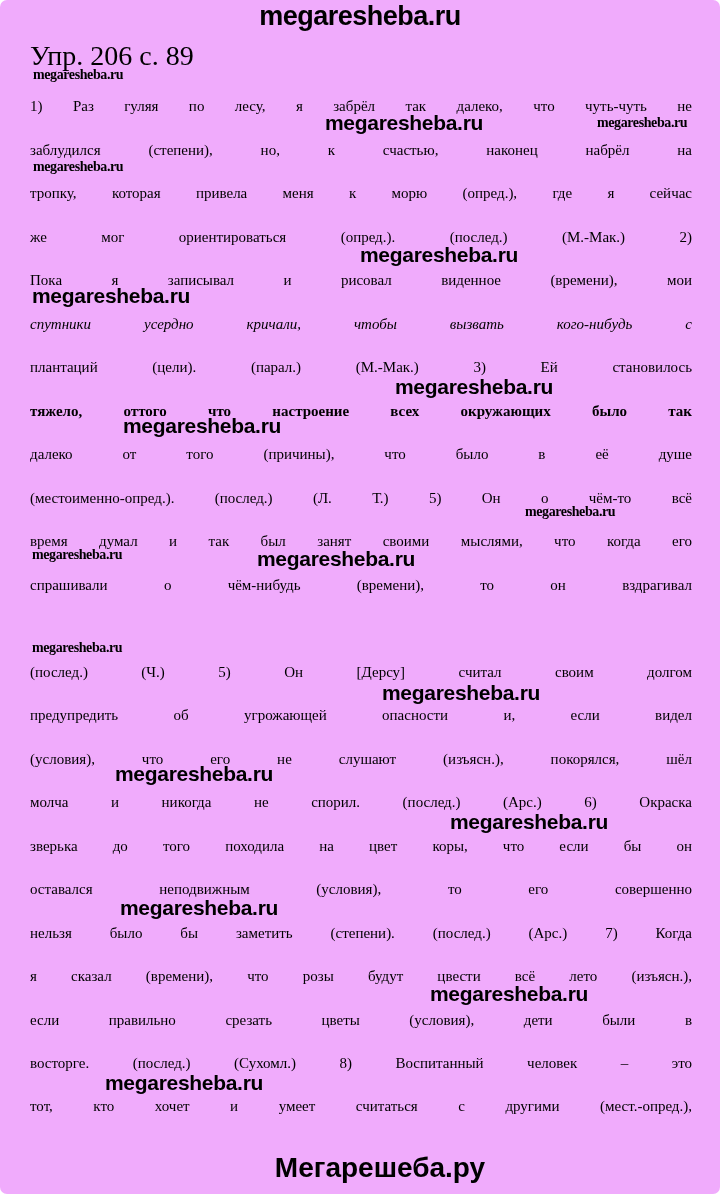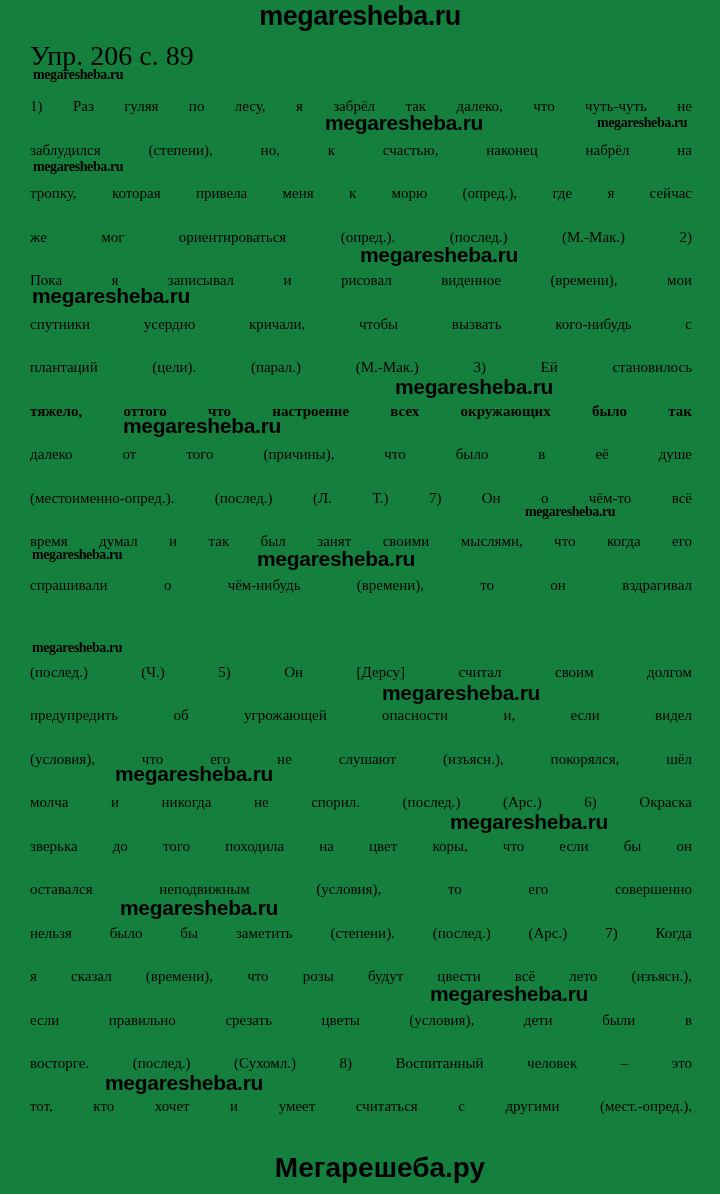--- a/index.html
+++ b/index.html
@@ -1,24 +1,25 @@
 <!DOCTYPE html>
 <html><head>
 <meta charset="utf-8">
 <style>
   * { margin: 0; padding: 0; box-sizing: border-box; }
   html, body { background: #ffffff; }
   .page {
     position: relative;
     width: 720px;
     height: 1194px;
-    background: #15803d;
+    background: #f0abfc;
     color: #000000;
     overflow: hidden;
     font-family: "Liberation Serif", serif;
+    border-radius: 7px;
   }
   .site-header {
     position: absolute;
     top: 1px; left: 0;
     width: 100%;
     text-align: center;
     font-family: "Liberation Sans", sans-serif;
     font-weight: bold;
     font-size: 27px;
     letter-spacing: -0.5px;
@@ -82,25 +83,25 @@
   <div class="exercise-title">Упр. 206 с. 89</div>
 
   <div class="wm wm-small title-wm">megaresheba.ru</div>
 
   <div class="body-layer" id="body-lines">
       <div class="body-line" style="top: 92px;">1) Раз гуляя по лесу, я забрёл так далеко, что чуть-чуть не</div>
       <div class="body-line" style="top: 136px;">заблудился (степени), но, к счастью, наконец набрёл на</div>
       <div class="body-line" style="top: 179px;">тропку, которая привела меня к морю (опред.), где я сейчас</div>
       <div class="body-line" style="top: 223px;">же мог ориентироваться (опред.). (послед.) (М.-Мак.) 2)</div>
       <div class="body-line" style="top: 266px;">Пока я записывал и рисовал виденное (времени), мои</div>
-      <div class="body-line" style="top: 310px;">спутники усердно кричали, чтобы вызвать кого-нибудь с</div>
+      <div class="body-line" style="top: 310px; font-style: italic;">спутники усердно кричали, чтобы вызвать кого-нибудь с</div>
       <div class="body-line" style="top: 353px;">плантаций (цели). (парал.) (М.-Мак.) 3) Ей становилось</div>
       <div class="body-line" style="top: 397px; font-weight: bold;">тяжело, оттого что настроение всех окружающих было так</div>
       <div class="body-line" style="top: 440px;">далеко от того (причины), что было в её душе</div>
-      <div class="body-line" style="top: 484px;">(местоименно-опред.). (послед.) (Л. Т.) 7) Он о чём-то всё</div>
+      <div class="body-line" style="top: 484px;">(местоименно-опред.). (послед.) (Л. Т.) 5) Он о чём-то всё</div>
       <div class="body-line" style="top: 571px;">спрашивали о чём-нибудь (времени), то он вздрагивал</div>
       <div class="body-line" style="top: 527px;">время думал и так был занят своими мыслями, что когда его</div>
       <div class="body-line" style="top: 658px;">(послед.) (Ч.) 5) Он [Дерсу] считал своим долгом</div>
       <div class="body-line" style="top: 701px;">предупредить об угрожающей опасности и, если видел</div>
       <div class="body-line" style="top: 745px;">(условия), что его не слушают (изъясн.), покорялся, шёл</div>
       <div class="body-line" style="top: 788px;">молча и никогда не спорил. (послед.) (Арс.) 6) Окраска</div>
       <div class="body-line" style="top: 832px;">зверька до того походила на цвет коры, что если бы он</div>
       <div class="body-line" style="top: 875px;">оставался неподвижным (условия), то его совершенно</div>
       <div class="body-line" style="top: 919px;">нельзя было бы заметить (степени). (послед.) (Арс.) 7) Когда</div>
       <div class="body-line" style="top: 962px;">я сказал (времени), что розы будут цвести всё лето (изъясн.),</div>

